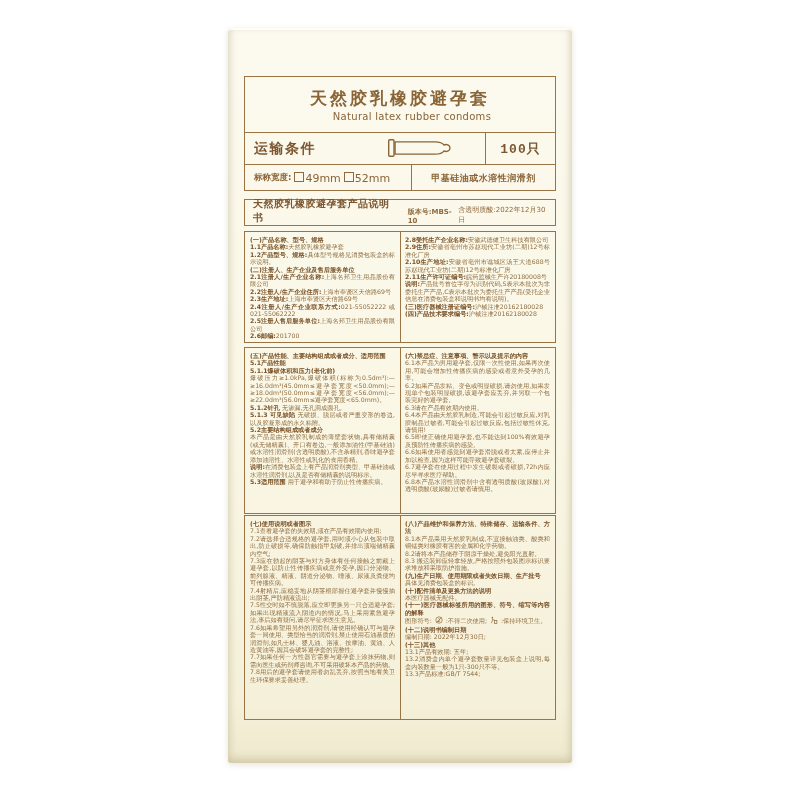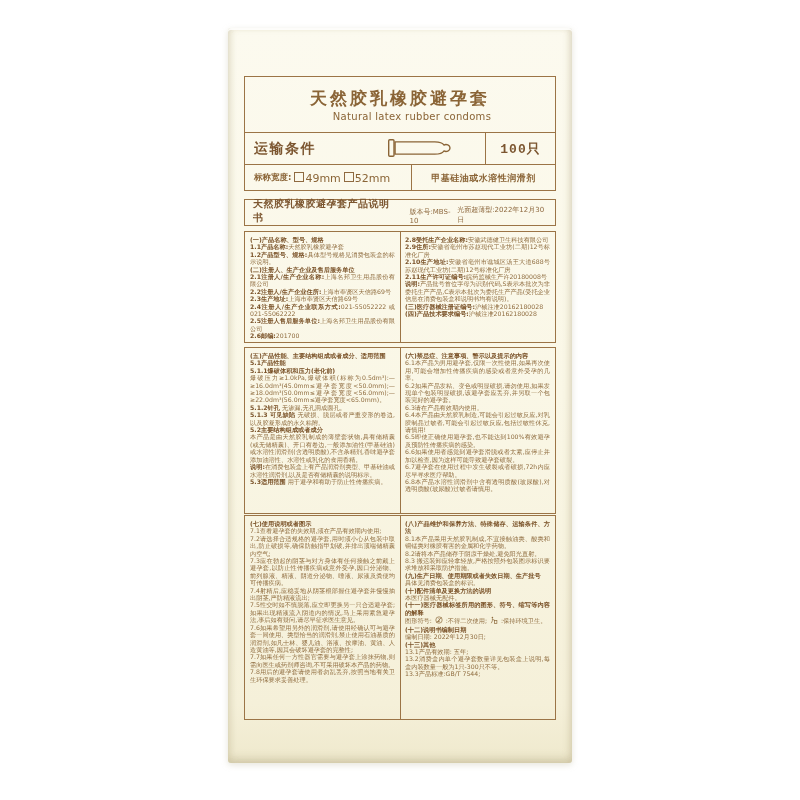--- a/index.html
+++ b/index.html
@@ -30,21 +30,21 @@
   .width-left{display:flex;align-items:flex-start;padding-left:9px;width:158px;}
   .width-label{font-size:8.5px;color:#8a6436;font-weight:bold;}
   .chk{display:inline-block;width:8px;height:8px;border:1px solid #8f6a40;margin:0 1px 0 3px;background:transparent;}
   .chk-lab{font-size:11px;color:#8a6436;}
   .width-right{position:absolute;left:166px;right:0;top:0;bottom:0;border-left:1px solid #9b7446;display:flex;align-items:center;justify-content:center;}
   .additive{font-size:9px;font-weight:bold;letter-spacing:.5px;color:#8a6436;}
 
   
   .bx-hdr{top:171px;height:25px;display:flex;align-items:flex-end;}
   .m-title{font-size:10px;font-weight:bold;letter-spacing:.5px;color:#7c5630;padding-left:8px;}
-  .m-ver{font-size:7px;color:#8f6a40;margin-left:16px;}
+  .m-ver{font-size:7px;color:#8f6a40;margin-left:16px;font-weight:bold;}
   .m-date{font-size:7px;color:#8f6a40;margin-left:auto;padding-right:8px;}
 
   
   .bx-body{overflow:hidden;}
   .bx1{top:203px;height:110px;}
   .bx2{top:319px;height:165px;}
   .bx3{top:487px;height:203px;}
   .vdiv{position:absolute;left:50%;top:0;bottom:0;width:1px;background:#9b7446;}
   .col{position:absolute;top:4px;bottom:3px;overflow:hidden;}
   .col-l{left:5px;width:calc(50% - 10px);}
@@ -89,21 +89,21 @@
         </div>
         <div class="width-right">
           <span class="additive">甲基硅油或水溶性润滑剂</span>
         </div>
       </div>
     </div>
 
     <div class="bx bx-hdr">
       <span class="m-title">天然胶乳橡胶避孕套产品说明书</span>
       <span class="m-ver">版本号:MBS-10</span>
-      <span class="m-date">光面超薄型:2022年12月30日</span>
+      <span class="m-date">含透明质酸:2022年12月30日</span>
     </div>
 
     <div class="bx bx-body bx1">
       <div class="vdiv"></div>
       <div class="col col-l">
           <div class="para hd">(一)产品名称、型号、规格</div>
           <div class="para"><span class="bp">1.1产品名称:</span>天然胶乳橡胶避孕套</div>
           <div class="para"><span class="bp">1.2产品型号、规格:</span>具体型号规格见消费包装盒的标示说明。</div>
           <div class="para hd">(二)注册人、生产企业及售后服务单位</div>
           <div class="para"><span class="bp">2.1注册人/生产企业名称:</span>上海名邦卫生用品股份有限公司</div>

